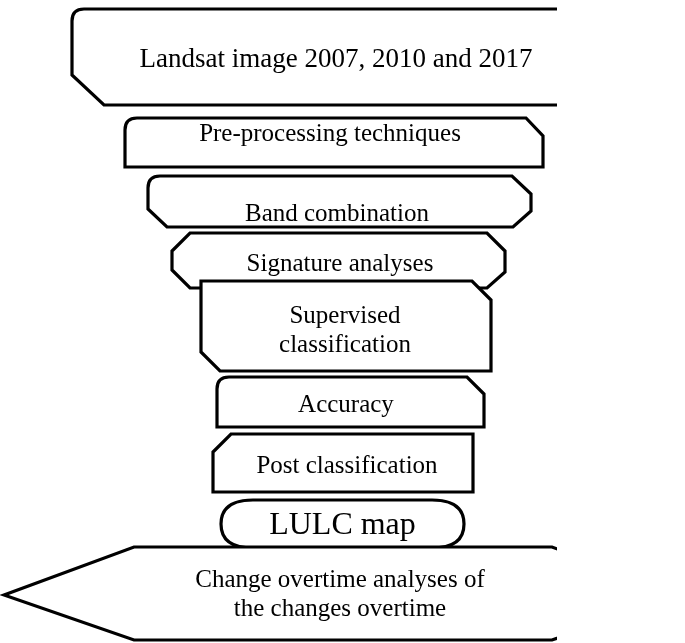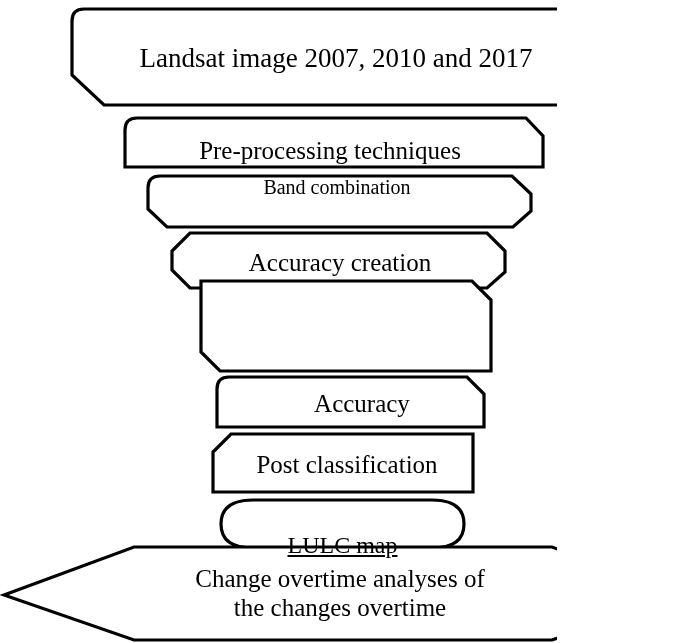--- a/index.html
+++ b/index.html
@@ -34,27 +34,27 @@
     display: flex;
     align-items: center;
     justify-content: center;
     text-align: center;
     color: #000000;
     line-height: 1.16;
     white-space: pre-line;
     pointer-events: none;
   }
   .lbl-landsat   { left: 96px;  top: 16px;  width: 480px; height: 86px;  font-size: 27px; }
-  .lbl-pre       { left: 130px; top: 126px; width: 400px; height: 48px;  font-size: 25px; }
-  .lbl-band      { left: 152px; top: 164px; width: 370px; height: 48px;  font-size: 20px; }
+  .lbl-pre       { left: 130px; top: 108px; width: 400px; height: 48px;  font-size: 25px; }
+  .lbl-band      { left: 152px; top: 188px; width: 370px; height: 48px;  font-size: 25px; }
   .lbl-sig       { left: 175px; top: 238px; width: 330px; height: 48px;  font-size: 25px; }
   .lbl-sup       { left: 205px; top: 290px; width: 280px; height: 78px;  font-size: 25px; }
-  .lbl-acc       { left: 215px; top: 380px; width: 262px; height: 46px;  font-size: 25px; padding-left: 16px; }
+  .lbl-acc       { left: 215px; top: 380px; width: 262px; height: 46px;  font-size: 25px; }
   .lbl-post      { left: 212px; top: 440px; width: 270px; height: 48px;  font-size: 25px; }
-  .lbl-lulc      { left: 225px; top: 524px; width: 235px; height: 44px;  font-size: 24px; text-decoration: underline; }
+  .lbl-lulc      { left: 225px; top: 502px; width: 235px; height: 44px;  font-size: 32px; }
   .lbl-change    { left: 120px; top: 556px; width: 440px; height: 74px;  font-size: 25px; }
   .lbl-change .inner, .lbl-landsat .inner, .lbl-sup .inner { display: block; width: 100%; }
   sup {
     font-size: 0.62em;
     vertical-align: super;
     line-height: 0;
   }
   .hit {
     position: absolute;
     background: transparent;
@@ -144,22 +144,26 @@
   <div class="node-label lbl-landsat">
     <span class="inner">
       <span>Landsat image 2007, 2010 and 2017</span><br>
     </span>
   </div>
 
   <div class="node-label lbl-pre">Pre-processing techniques</div>
 
   <div class="node-label lbl-band">Band combination</div>
 
-  <div class="node-label lbl-sig">Accuracy creation</div>
+  <div class="node-label lbl-sig">Signature analyses</div>
 
+  <div class="node-label lbl-sup">
+    <span class="inner">Supervised
+classification</span>
+  </div>
 
   <div class="node-label lbl-acc">Accuracy</div>
 
   <div class="node-label lbl-post">Post classification</div>
 
   <div class="node-label lbl-lulc">LULC map</div>
 
   <div class="node-label lbl-change">
     <span class="inner">Change overtime analyses of
 the changes overtime</span>

